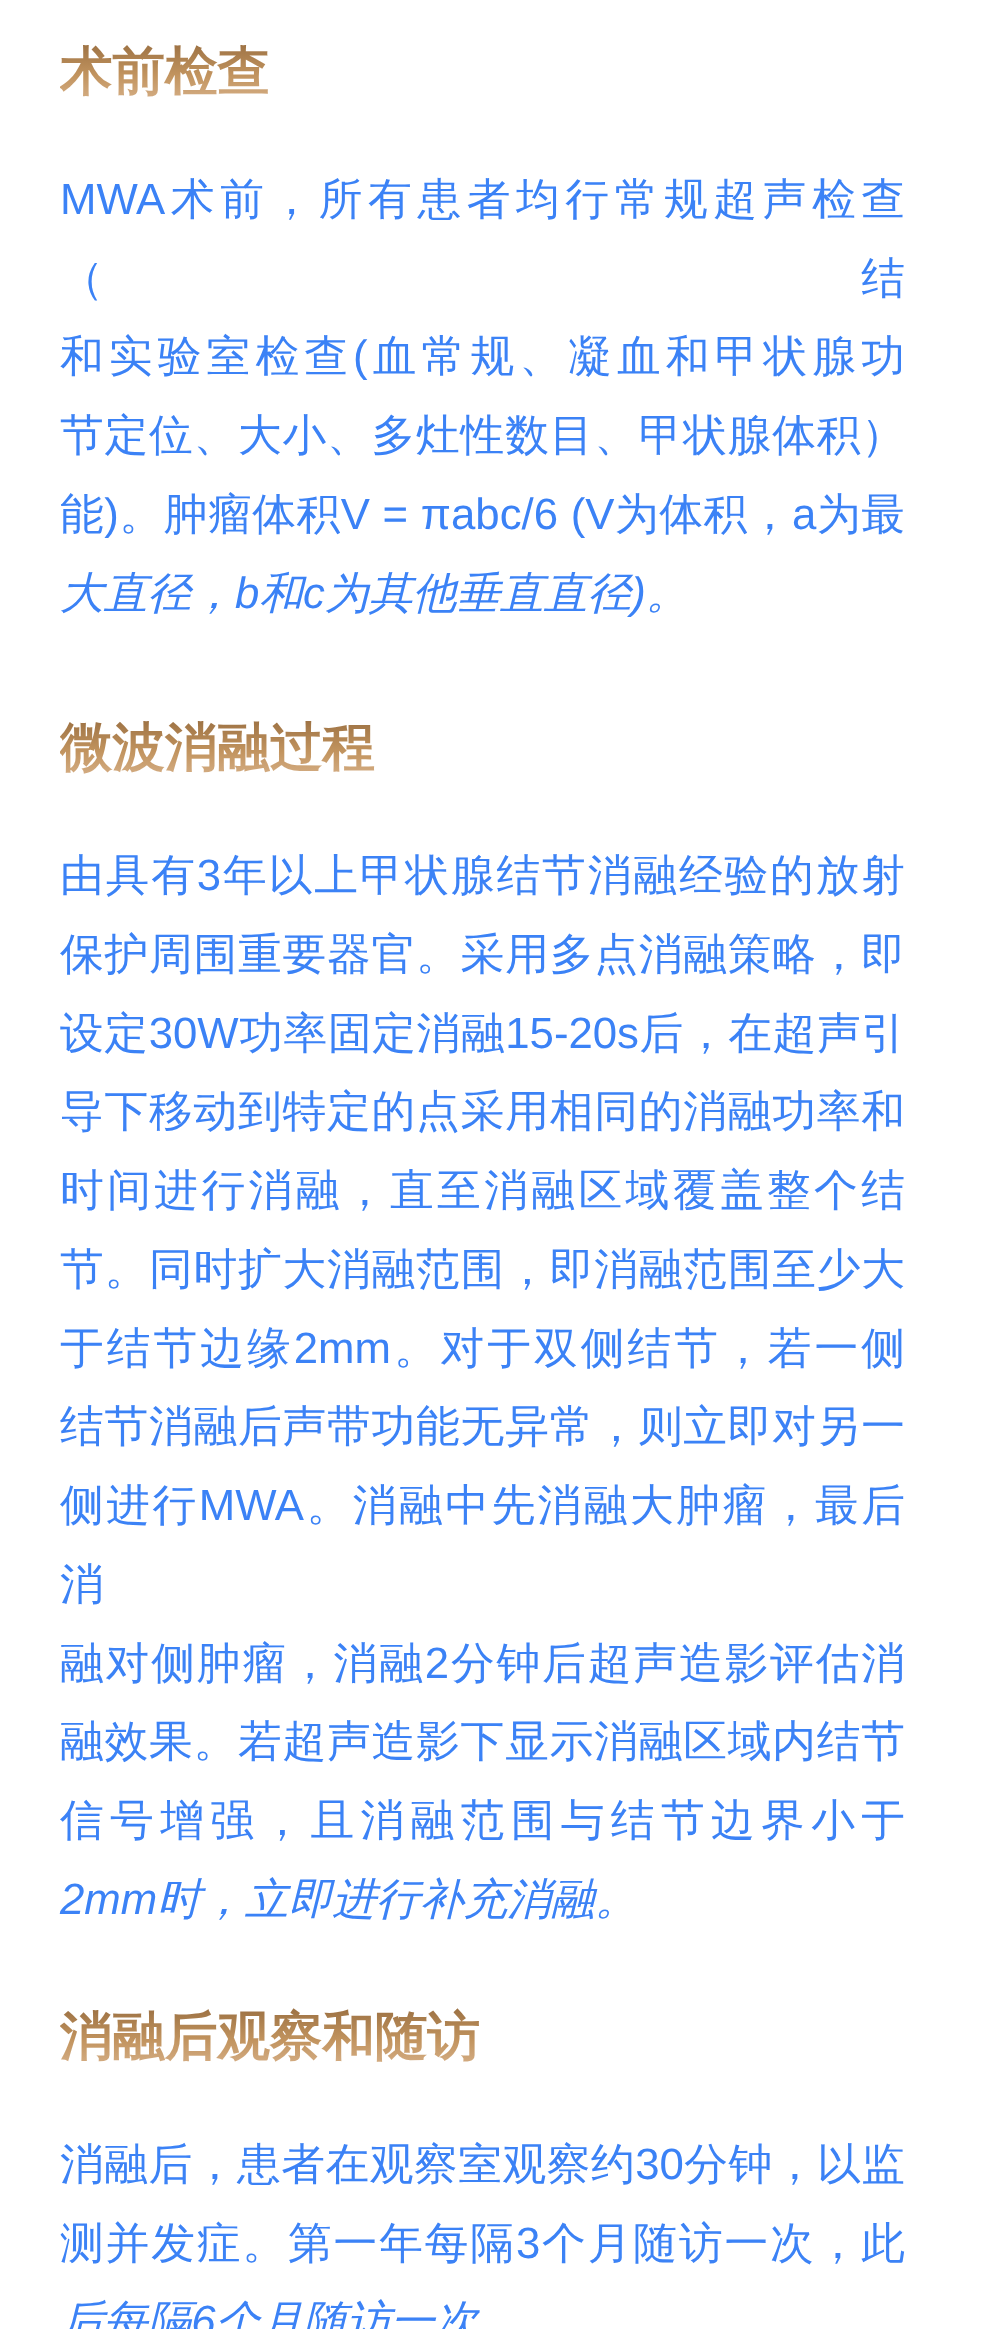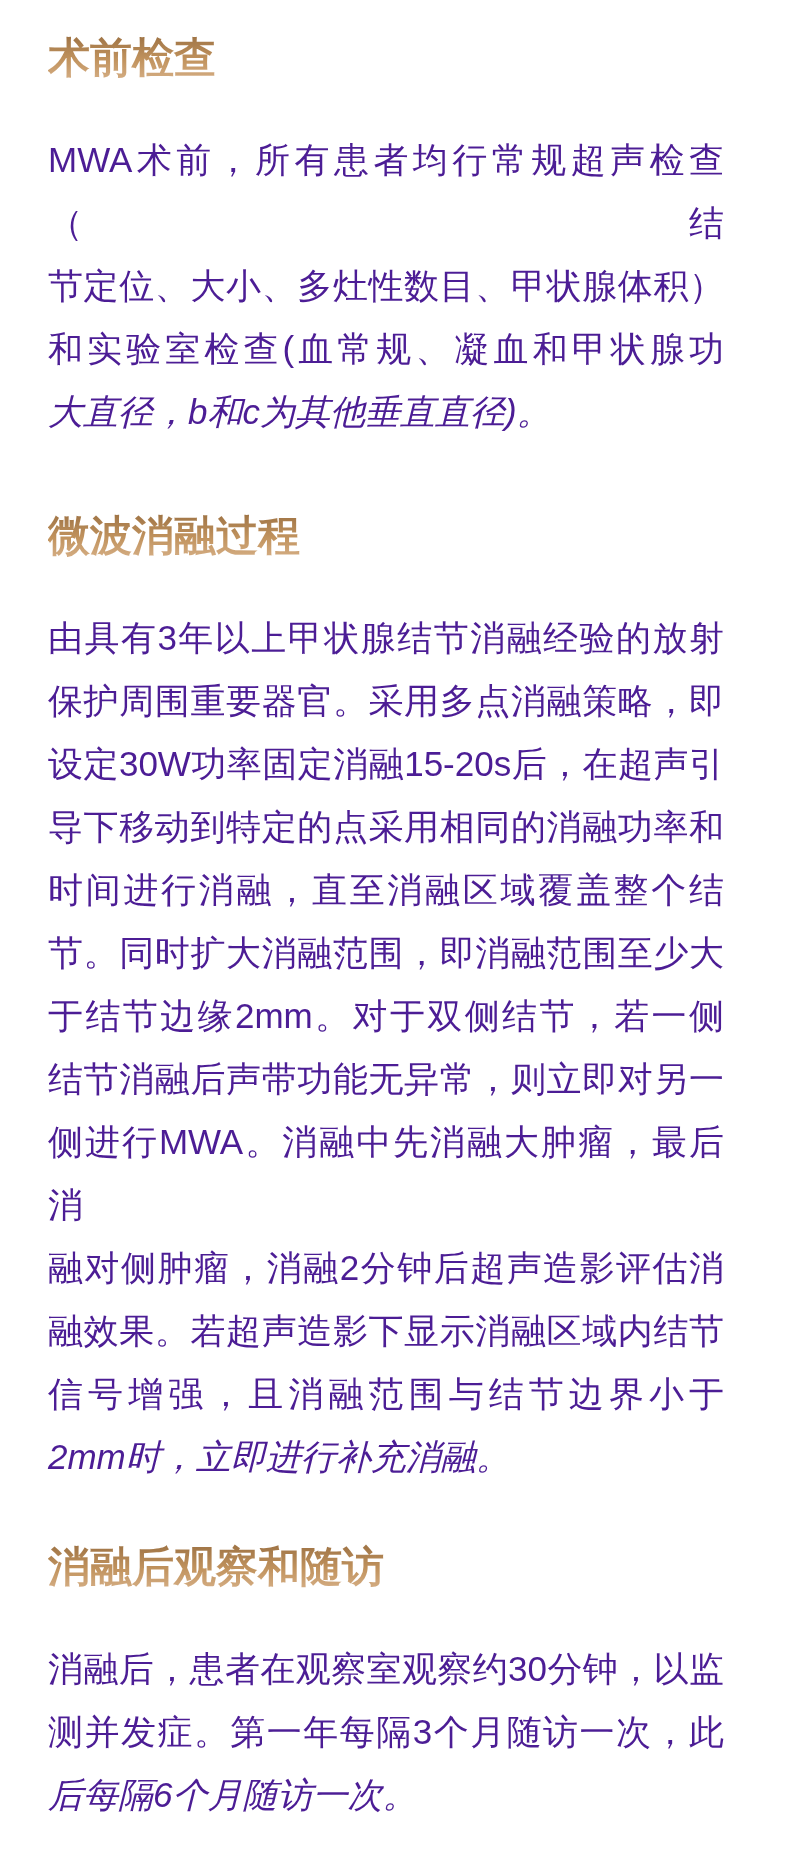--- a/index.html
+++ b/index.html
@@ -34,43 +34,44 @@
       -webkit-text-fill-color: transparent;
       display: inline-block;
     }
     h2.gold-heading { display: block; }
   }
   #content > h2.gold-heading:nth-of-type(2) { margin-top: 69px; }
   #content > h2.gold-heading:nth-of-type(3) { margin-top: 55px; }
   .para {
     margin: 0;
     font-size: 35px;
-    color: #4c1d95;
+    color: #3b82f6;
   }
   .para .line {
     line-height: 63px;
     text-align: justify;
     text-align-last: justify;
     white-space: normal;
   }
   .para .line.last {
     text-align-last: left;
     font-style: italic;
   }
 </style>
 </head>
 <body>
 
 <div class="page">
   <div id="content">
       <h2 class="gold-heading">术前检查</h2>
       <div class="para">
         <div class="line">MWA术前，所有患者均行常规超声检查（结</div>
+        <div class="line">和实验室检查(血常规、凝血和甲状腺功</div>
         <div class="line">节定位、大小、多灶性数目、甲状腺体积）</div>
-        <div class="line">和实验室检查(血常规、凝血和甲状腺功</div>
+        <div class="line">能)。肿瘤体积V = πabc/6 (V为体积，a为最</div>
         <div class="line last">大直径，b和c为其他垂直直径)。</div>
       </div>
       <h2 class="gold-heading">微波消融过程</h2>
       <div class="para">
         <div class="line">由具有3年以上甲状腺结节消融经验的放射</div>
         <div class="line">保护周围重要器官。采用多点消融策略，即</div>
         <div class="line">设定30W功率固定消融15-20s后，在超声引</div>
         <div class="line">导下移动到特定的点采用相同的消融功率和</div>
         <div class="line">时间进行消融，直至消融区域覆盖整个结</div>
         <div class="line">节。同时扩大消融范围，即消融范围至少大</div>

